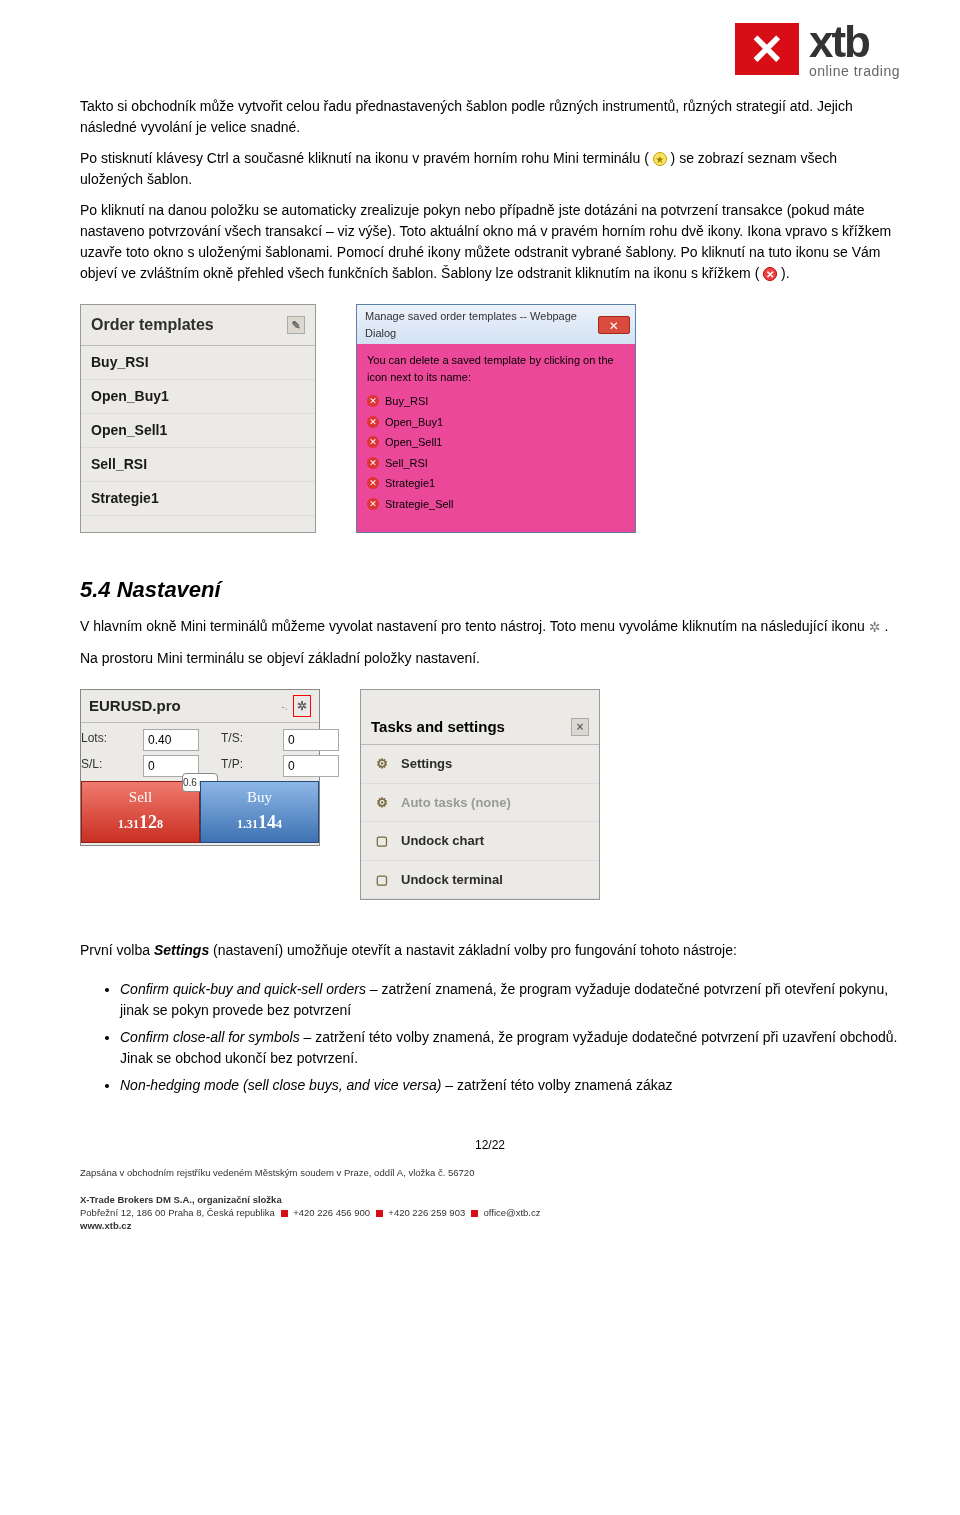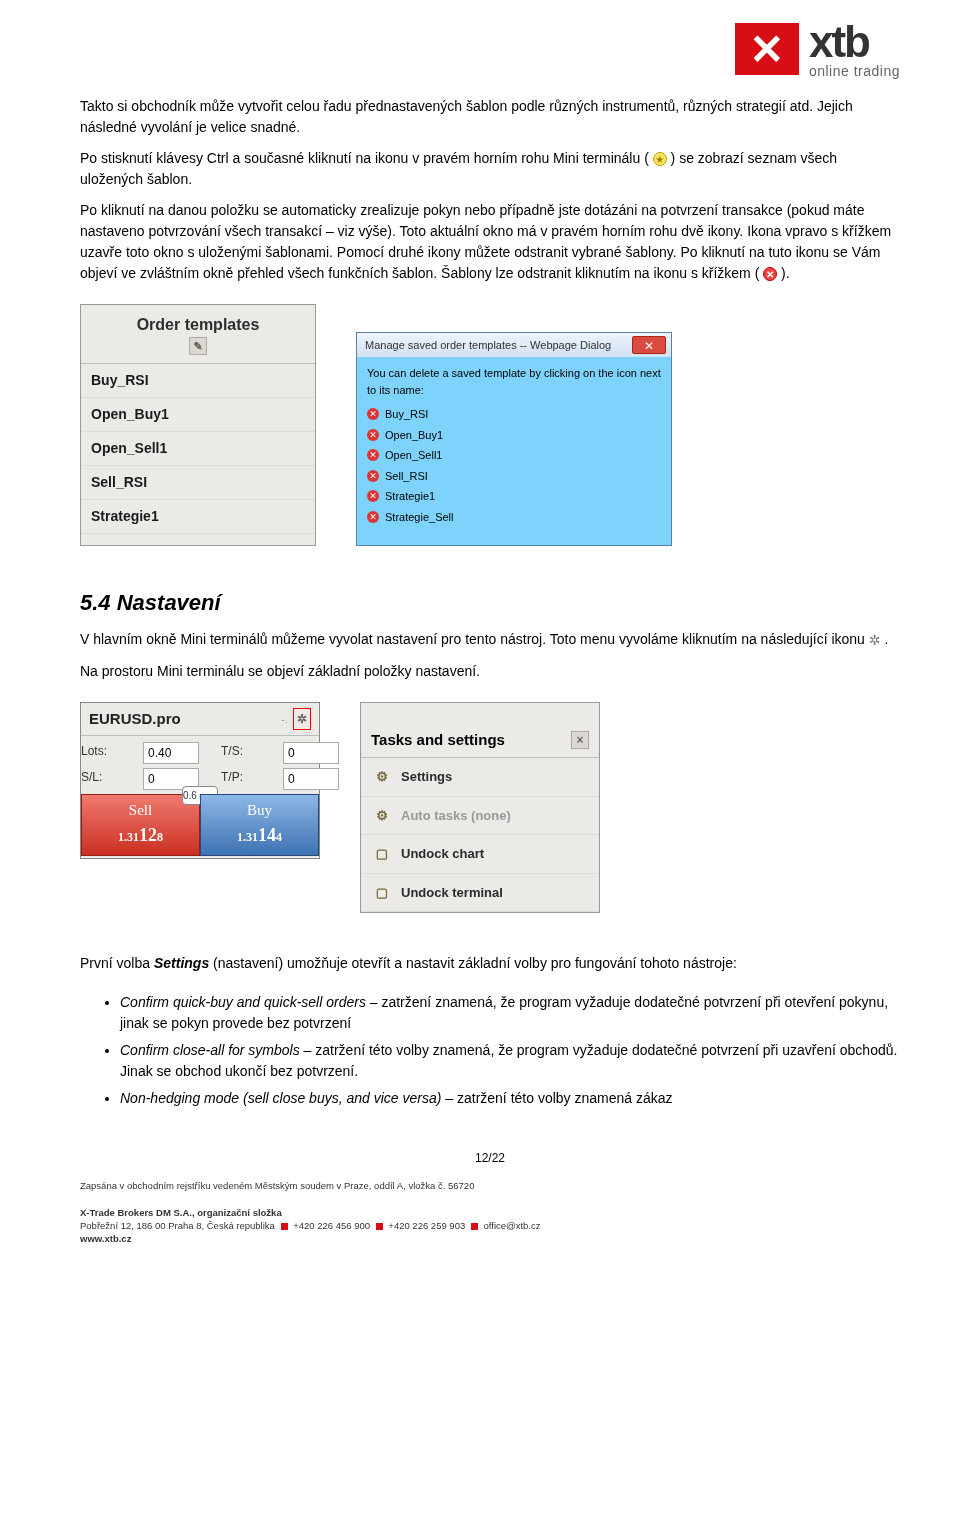--- a/index.html
+++ b/index.html
@@ -35,31 +35,30 @@
 
   .fig-row { display:flex; gap:40px; margin:20px 0 40px; }
   
   .panel {
     border:1px solid #999; background:#eceae6; width:236px;
   }
   .panel .hdr {
     display:flex; align-items:center; justify-content:space-between;
     padding:8px 10px; font-weight:bold; font-size:16px; color:#2e2e2e;
     border-bottom:1px solid #bbb;
-    flex-direction:column;
   }
   .panel .hdr .act { width:18px; height:18px; background:#dcd8cf; border:1px solid #aaa; display:flex; align-items:center; justify-content:center; font-size:11px; color:#666;}
   .panel .list div {
     padding:6px 10px; border-bottom:1px solid #ddd;
     font-weight:bold; font-size:14px; color:#1a1a1a;
     font-family: Verdana, sans-serif;
     cursor:pointer;
   }
   
-  .dlg { width:316px; border:1px solid #5a7fa8; background:#7dd3fc;margin-top:28px; }
+  .dlg { width:280px; border:1px solid #5a7fa8; background:#ec4899; }
   .dlg .bar {
     background: linear-gradient(#eef3fb,#d2e1f3);
     display:flex; align-items:center; justify-content:space-between;
     padding:3px 5px 3px 8px; font-size:11px; color:#333;
   }
   .dlg .bar .close {
     width:34px; height:18px; background:#d84b3e; color:#fff;
     text-align:center; border-radius:2px; font-size:12px; line-height:18px;
     border:1px solid #a82818;
   }

